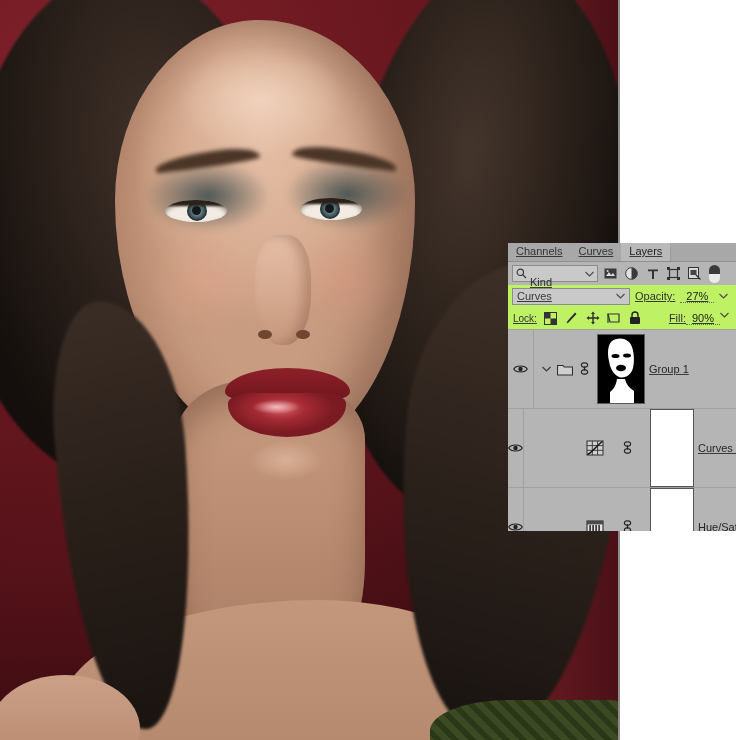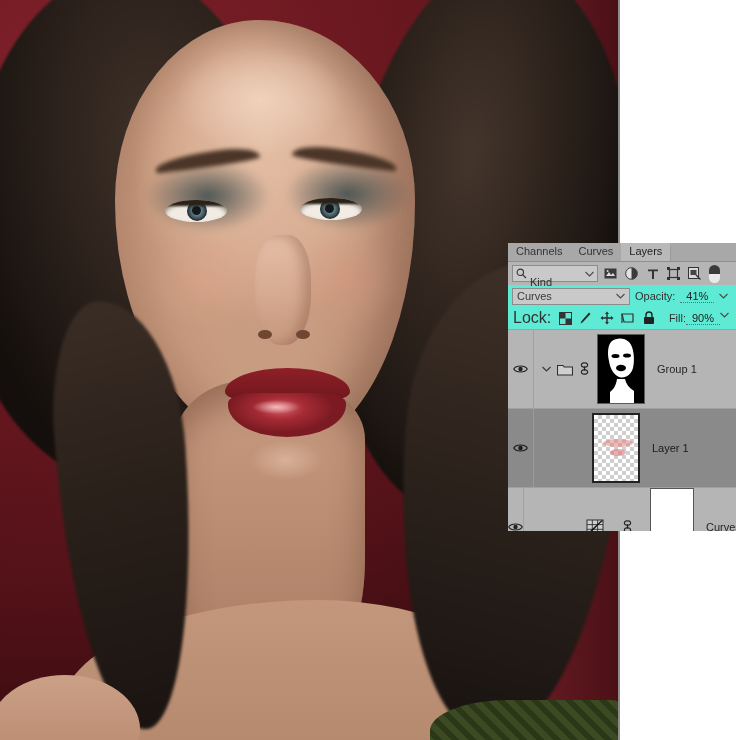--- a/index.html
+++ b/index.html
@@ -156,23 +156,24 @@
   }
   .hand{
     left:-10px;top:675px;width:150px;height:90px;
     background:linear-gradient(180deg,#caa086 0%,#b98a70 100%);
     border-radius:50% 50% 20% 20%/60% 60% 40% 40%;
   }
 
   
   #layers-panel{
     position:absolute;left:508px;top:243px;width:228px;height:288px;
-    background:#5eead4;
+    background:#bef264;
     font-size:11px;color:#3a3a3a;
     overflow:hidden;
+    text-decoration:underline;
   }
   .tabbar{
     height:18px;background:#a8a8a8;display:flex;align-items:flex-end;
     border-bottom:1px solid #8f8f8f;position:relative;
   }
   .tab{
     padding:2px 8px 2px 8px;height:15px;line-height:15px;
     font-size:11px;color:#343434;cursor:default;
   }
   .tab.active{background:#b9b9b9;color:#1e1e1e;text-align:center;}
@@ -206,21 +207,21 @@
   .chev{font-size:9px;color:#4a4a4a;}
   .op-label{font-size:11px;color:#333;}
   .op-val{
     font-size:11px;color:#222;border-bottom:1px dotted #6a6a6a;padding:0 2px;min-width:30px;text-align:center;
   }
 
   .lockrow{
     height:22px;display:flex;align-items:center;gap:7px;padding:0 5px;
     border-bottom:1px solid #a2a2a2;
   }
-  .lock-label{font-size:16px;color:#333;}
+  .lock-label{font-size:10px;color:#333;}
   .lock-ic{width:14px;height:14px;display:flex;align-items:center;justify-content:center;}
   .fill-wrap{margin-left:auto;display:flex;gap:0;padding-right:2px;}
 
   .layer-list{position:relative;}
   .layer-row{
     height:78px;display:flex;align-items:center;
     background:#b5b5b5;border-bottom:1px solid #a0a0a0;position:relative;
   }
   .layer-row.selected{background:#8a8a8a;}
   .eye-cell{
@@ -243,21 +244,21 @@
       linear-gradient(45deg,#cfcfcf 25%,transparent 25%,transparent 75%,#cfcfcf 75%);
     background-size:8px 8px;
     background-position:0 0,4px 4px;
   }
   .thumb-white{
     width:44px;height:78px;background:#fff;border:1px solid #555;box-sizing:border-box;
   }
   .mask-lips1{position:absolute;left:9px;top:24px;width:30px;height:8px;border-radius:50%;background:rgba(226,130,130,.55);}
   .mask-lips2{position:absolute;left:16px;top:34px;width:16px;height:7px;border-radius:50%;background:rgba(222,120,120,.6);}
   .layer-name{
-    margin-left:12px;font-size:11px;color:#262626;white-space:nowrap;
+    margin-left:4px;font-size:11px;color:#262626;white-space:nowrap;
   }
   .layer-row.selected .layer-name{color:#1b1b1b;}
   .adj-ic{width:18px;height:16px;}
   .link-ic{width:12px;height:16px;}
   .fold-ic{width:16px;height:13px;}
   .caret{font-size:9px;color:#3a3a3a;}
   svg{display:block;}
 </style>
 </head>
 <body>
@@ -366,21 +367,21 @@
   <div class="blendrow">
     <div class="blend-select">
       <span class="lbl">Curves</span>
       <span class="chev">
         <svg width="9" height="6" viewBox="0 0 9 6">
             <path d="M0.5 1 L4.5 5 L8.5 1" fill="none" stroke="#4a4a4a" stroke-width="1.1"></path>
           </svg>
       </span>
     </div>
     <span class="op-label">Opacity:</span>
-    <span class="op-val">41%</span>
+    <span class="op-val">27%</span>
     <span class="chev">
       <svg width="9" height="6" viewBox="0 0 9 6">
           <path d="M0.5 1 L4.5 5 L8.5 1" fill="none" stroke="#4a4a4a" stroke-width="1.1"></path>
         </svg>
     </span>
   </div>
 
   <div class="lockrow">
     <span class="lock-label">Lock:</span>
     <span class="lock-ic">
@@ -461,37 +462,20 @@
             <ellipse cx="29" cy="20.5" rx="4" ry="2" fill="#000"></ellipse>
             <ellipse cx="23" cy="33" rx="5" ry="3.2" fill="#000"></ellipse>
             <path d="M31 5 C37 10, 38 22, 36 31 L40 31 L40 5 Z" fill="#000"></path>
             <path d="M7 56 L12 56 L12 68 L5 68 Z" fill="#000"></path>
           </svg>
         </div>
       </div>
       <div class="layer-name">Group 1</div>
     </div>
 
-    <div class="layer-row selected">
-      <div class="eye-cell">
-        <span>
-          <svg width="15" height="10" viewBox="0 0 15 10">
-              <path d="M0.8 5 C3 1, 12 1, 14.2 5 C12 9, 3 9, 0.8 5 Z" fill="none" stroke="#1a1a1a" stroke-width="1.2"></path>
-              <circle cx="7.5" cy="5" r="2.2" fill="#1a1a1a"></circle>
-            </svg>
-        </span>
-      </div>
-      <div class="mid-cell" style="padding-left:58px;">
-        <div class="thumb-layer">
-          <div class="mask-lips1"></div>
-          <div class="mask-lips2"></div>
-        </div>
-      </div>
-      <div class="layer-name">Layer 1</div>
-    </div>
 
     <div class="layer-row">
       <div class="eye-cell">
         <span>
           <svg width="15" height="10" viewBox="0 0 15 10">
               <path d="M0.8 5 C3 1, 12 1, 14.2 5 C12 9, 3 9, 0.8 5 Z" fill="none" stroke="#222" stroke-width="1.2"></path>
               <circle cx="7.5" cy="5" r="2.2" fill="#222"></circle>
             </svg>
         </span>
       </div>

